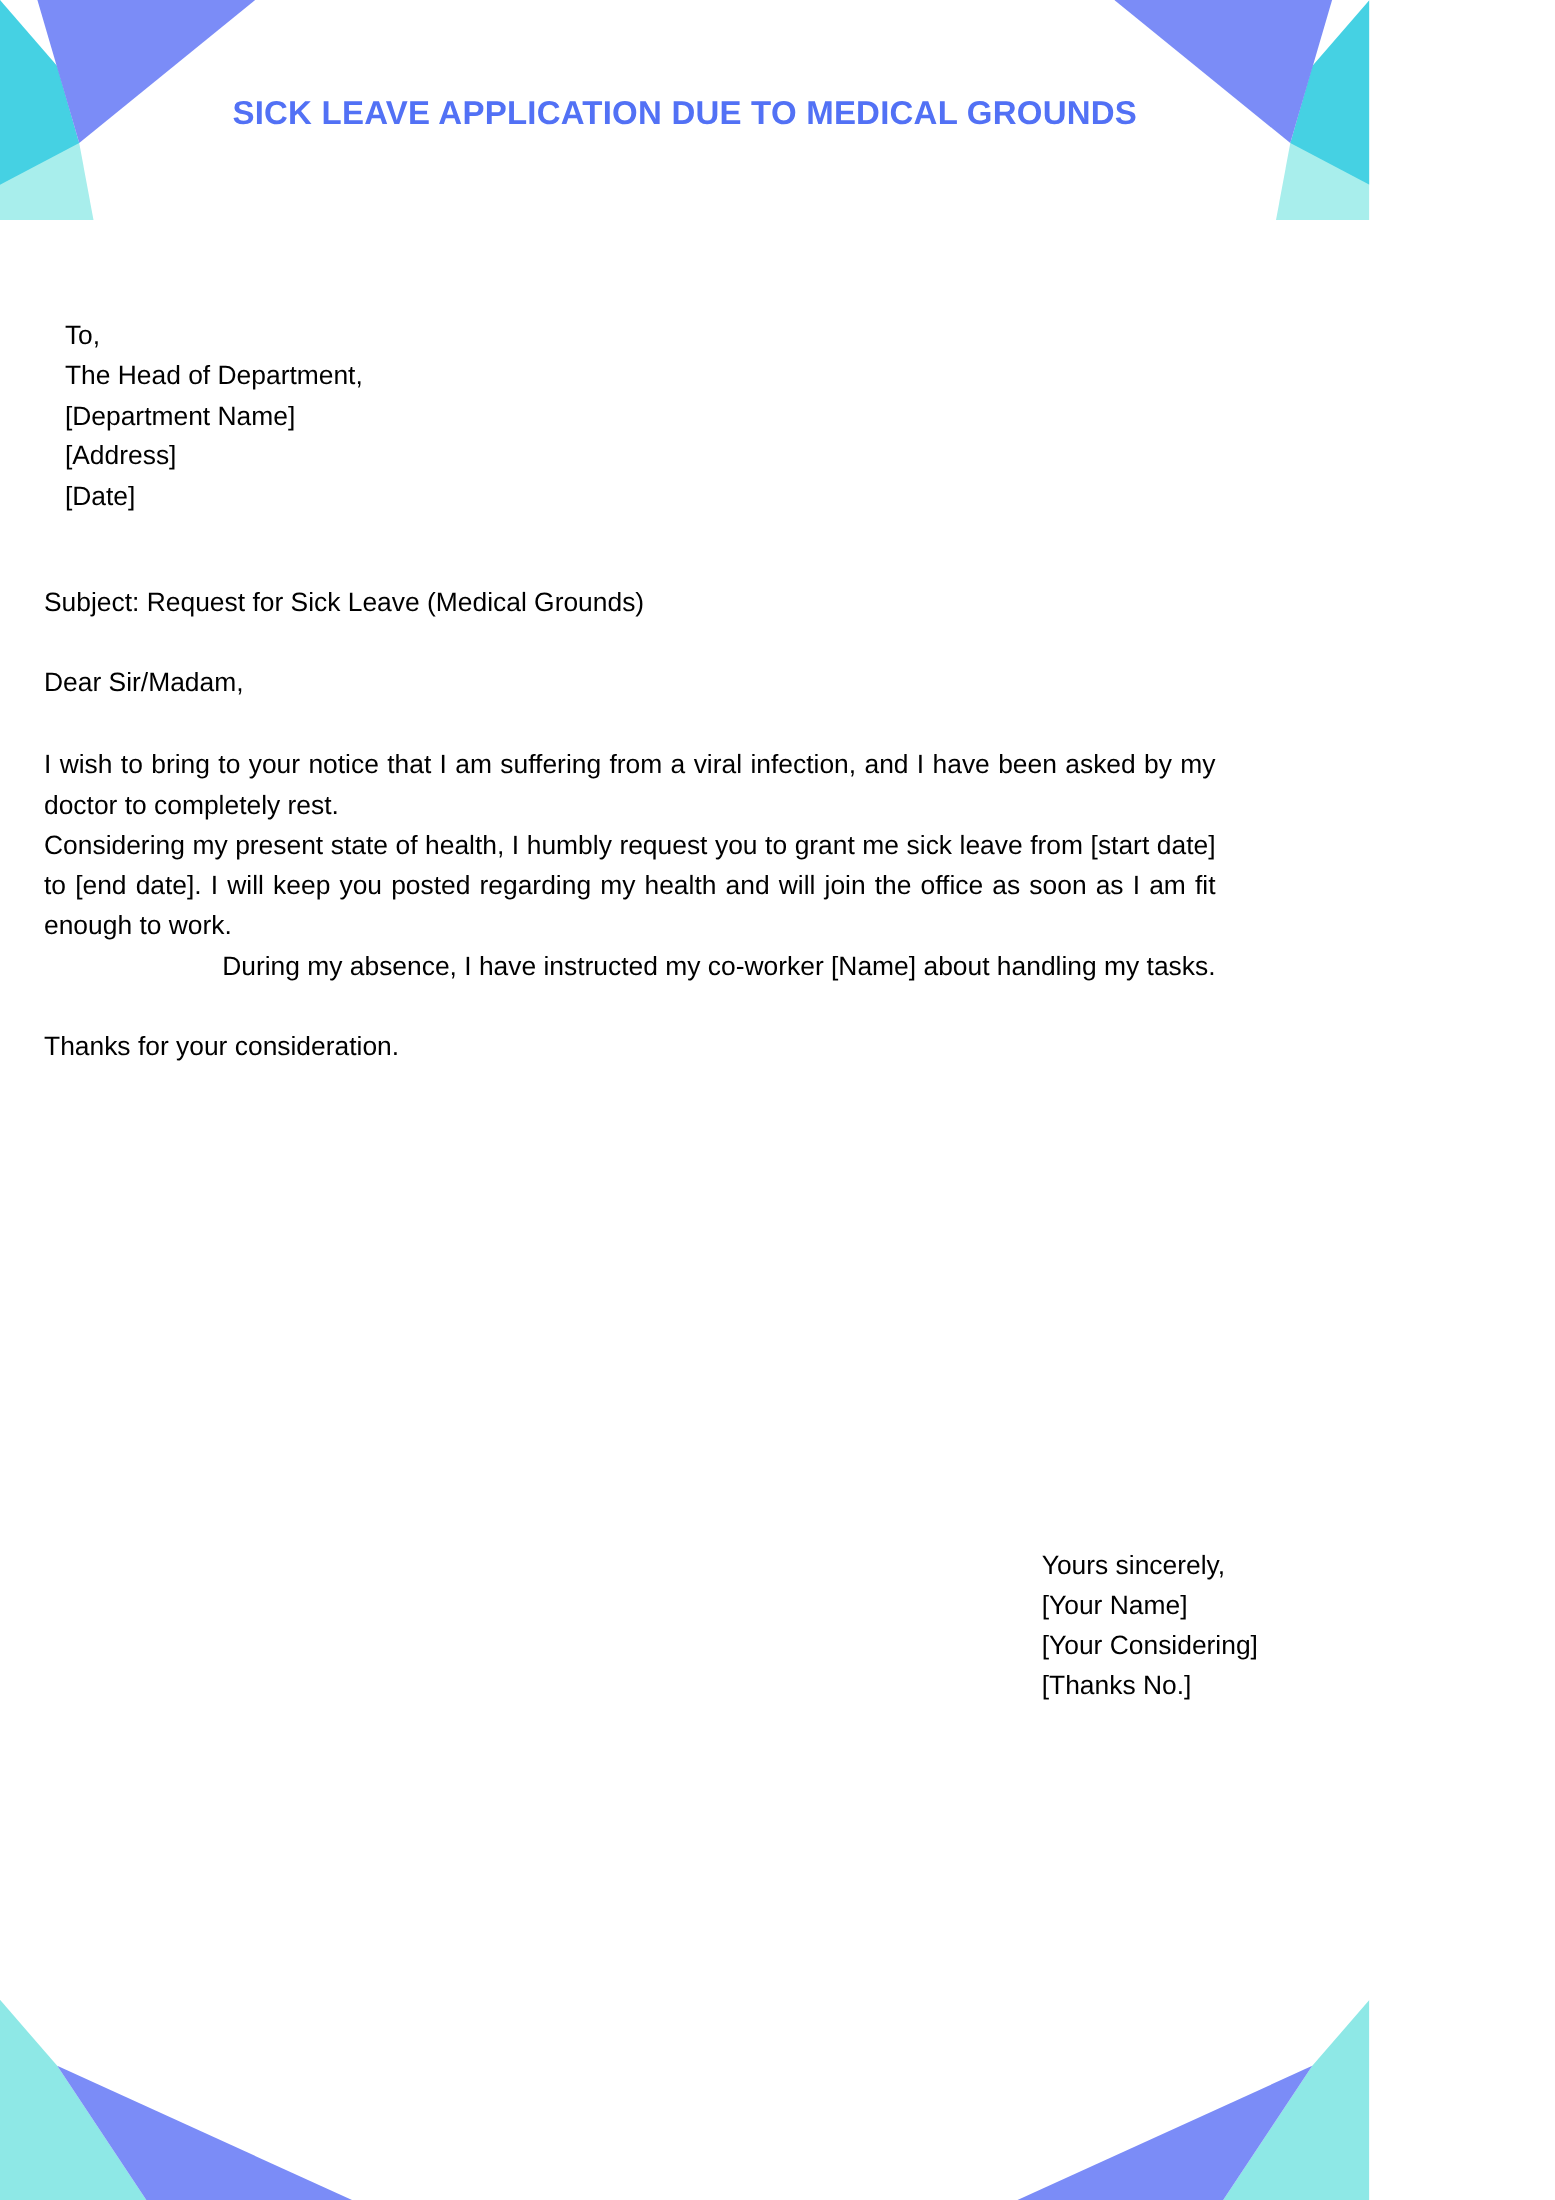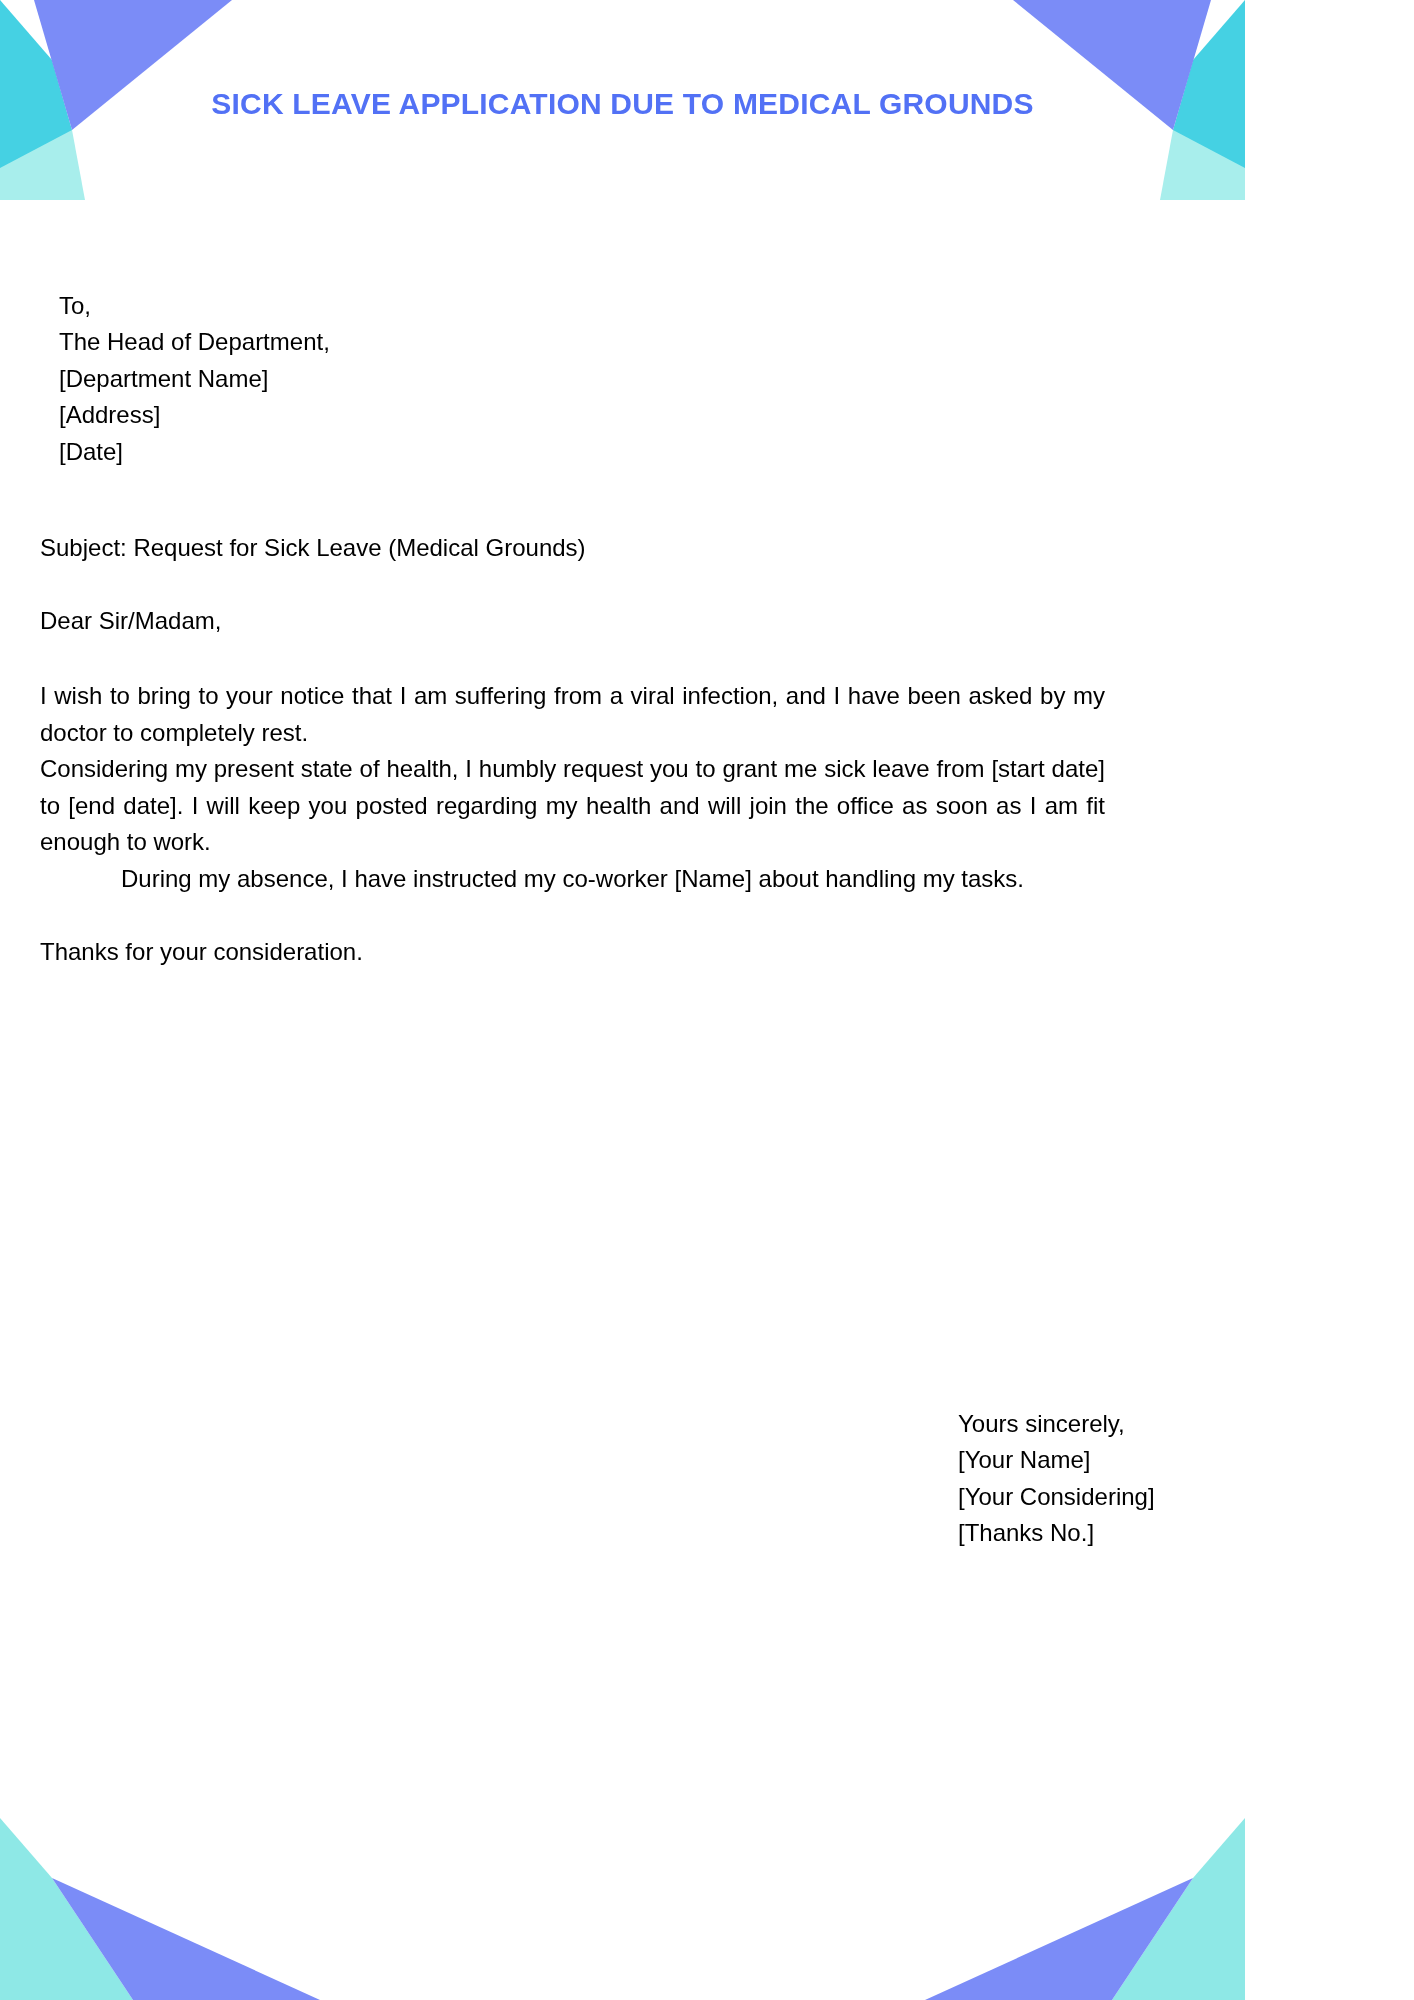--- a/index.html
+++ b/index.html
@@ -69,30 +69,30 @@
   .para-block {
     margin-top: 39px;
     text-align: justify;
     text-justify: inter-word;
   }
   .para {
     margin: 0;
     text-align: justify;
     text-justify: inter-word;
   }
-  .para.last-para { text-align: center; }
+  .para.last-para { text-align: right; }
 
   .thanks {
     margin-top: 37px;
   }
 
   
   .sign-block {
     position: absolute;
-    right: 27px;
+    right: 38px;
     top: 1406px;
     text-align: left;
     color: #000000;
     font-size: 24px;
     line-height: 1.52;
     width: 260px;
   }
   .sign-line { white-space: pre; }
 </style>
 </head>

